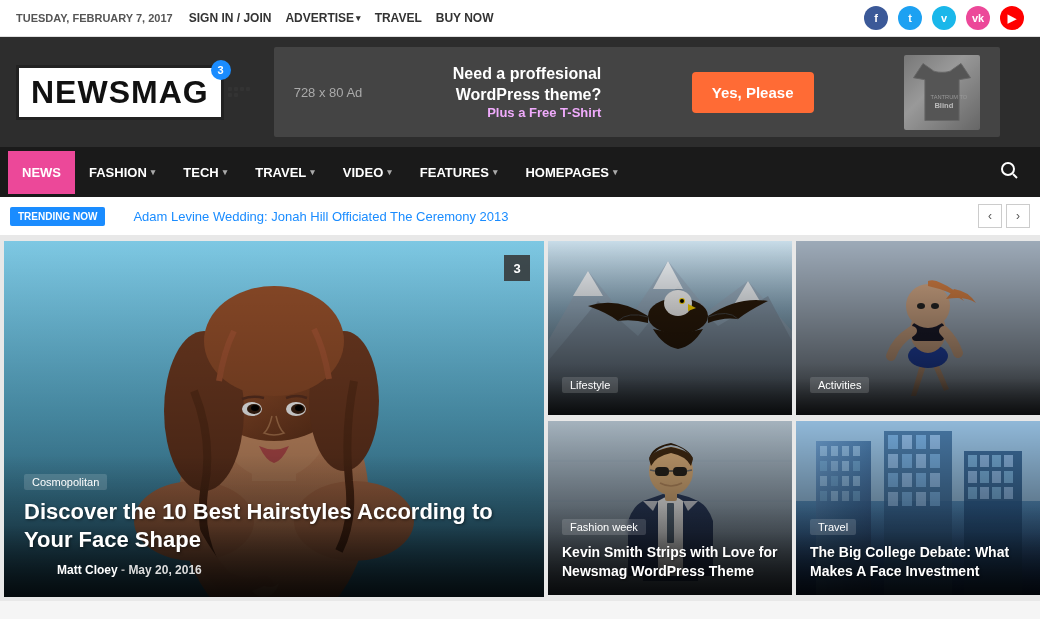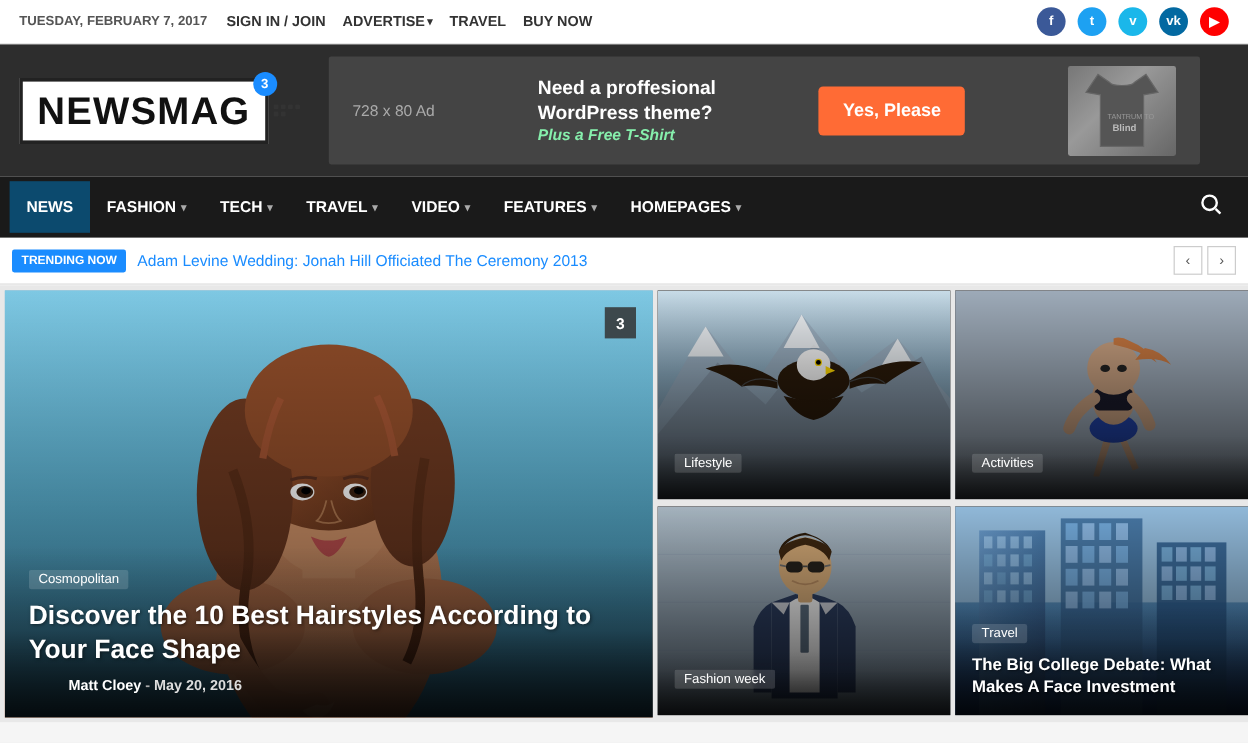--- a/index.html
+++ b/index.html
@@ -29,21 +29,21 @@
       border-radius: 50%;
       background: #555;
       color: white;
       display: flex; align-items: center; justify-content: center;
       font-size: 11px; font-weight: bold; cursor: pointer;
       text-decoration: none;
     }
     .social-icon.fb { background: #3b5998; }
     .social-icon.tw { background: #1da1f2; }
     .social-icon.vm { background: #1ab7ea; }
-    .social-icon.vk { background: #0369a1; text-align: right; }
+    .social-icon.vk { background: #ec4899; text-align: right; }
     .social-icon.yt { background: #ff0000; }
 
     
     .banner-area {
       background: #2d2d2d;
       padding: 10px 16px;
       display: flex;
       align-items: center;
       justify-content: space-between;
     }
@@ -71,21 +71,21 @@
       margin: 0 24px;
       height: 90px;
       display: flex;
       align-items: center;
       justify-content: space-between;
       padding: 10px 20px;
       border-radius: 2px;
     }
     .banner-ad-label { color: #aaa; font-size: 13px; }
     .banner-ad-text { color: #fff; font-size: 16px; font-weight: bold; line-height: 1.3; }
-    .banner-ad-sub { color: #86efac; font-style: italic; font-size: 13px; font-weight: bold; }
+    .banner-ad-sub { color: #f0abfc; font-size: 13px; font-weight: bold; }
     .banner-cta {
       background: #ff6b35;
       color: white;
       border: none;
       padding: 12px 20px;
       font-size: 15px;
       font-weight: bold;
       border-radius: 4px;
       cursor: pointer;
       white-space: nowrap;
@@ -111,21 +111,21 @@
       font-size: 13px;
       font-weight: 700;
       text-transform: uppercase;
       cursor: pointer;
       display: flex;
       align-items: center;
       gap: 4px;
       white-space: nowrap;
       text-decoration: none;
     }
-    .nav-item.active { background: #0c4a6e; }
+    .nav-item.active { background: #ec4899; }
     .nav-arrow { font-size: 9px; color: #aaa; }
     .nav-search {
       margin-left: auto;
       color: #fff;
       font-size: 16px;
       padding: 14px;
       cursor: pointer;
     }
 
     
@@ -137,21 +137,21 @@
       padding: 7px 10px;
     }
     .trending-badge {
       background: #1a8cff;
       color: white;
       font-size: 10px;
       font-weight: bold;
       padding: 4px 8px;
       text-transform: uppercase;
       border-radius: 2px;
-      margin-right: 9px;
+      margin-right: 28px;
       white-space: nowrap;
     }
     .trending-text { color: #333; font-size: 13px; flex: 1; }
     .trending-text span { color: #1a8cff; margin-top: 36px; }
     .trending-nav { display: flex; gap: 4px; margin-left: auto; }
     .trending-btn {
       border: 1px solid #ccc;
       background: #fff;
       width: 24px; height: 24px;
       display: flex; align-items: center; justify-content: center;
@@ -280,26 +280,26 @@
       <div style="width:4px;height:4px;background:#333;border-radius:1px;"></div>
       <div style="width:4px;height:4px;background:#333;border-radius:1px;"></div>
       <div style="width:4px;height:4px;background:#333;border-radius:1px;"></div>
       <div style="width:4px;height:4px;background:#333;border-radius:1px;"></div>
       <div style="width:4px;height:4px;background:#333;border-radius:1px;"></div>
     </div>
   </div>
 
   <div class="banner-ad">
     <span class="banner-ad-label">728 x 80 Ad</span>
-    <div style="text-align:left;">
+    <div style="text-align:right;">
       <div class="banner-ad-text">Need a proffesional<br>WordPress theme?</div>
       <div class="banner-ad-sub">Plus a Free T-Shirt</div>
     </div>
     <button class="banner-cta">Yes, Please</button>
-    <div class="tshirt-img" style="width:90px;height:75px;background:linear-gradient(135deg,#777 0%,#999 40%,#666 100%);border-radius:2px;display:flex;align-items:center;justify-content:center;overflow:hidden;">
+    <div class="tshirt-img" style="width:76px;height:75px;background:linear-gradient(135deg,#777 0%,#999 40%,#666 100%);border-radius:2px;display:flex;align-items:center;justify-content:center;overflow:hidden;">
       <svg width="80" height="70" viewBox="0 0 80 70">
         <path d="M20,5 L10,20 L22,22 L22,65 L58,65 L58,22 L70,20 L60,5 L50,12 C48,15 32,15 30,12 Z" fill="#555" stroke="#666" stroke-width="1"></path>
         <text x="28" y="42" font-size="6" fill="#999" font-family="Arial">TANTRUM TO</text>
         <text x="32" y="52" font-size="8" fill="#bbb" font-weight="bold" font-family="Arial">Blind</text>
       </svg>
     </div>
   </div>
 </div>
 
 <div class="nav-bar">
@@ -560,20 +560,21 @@
       <line x1="121" y1="50" x2="125" y2="50" stroke="#444" stroke-width="1.5"></line>
       <line x1="107" y1="50" x2="102" y2="49" stroke="#666" stroke-width="1.5"></line>
       <line x1="139" y1="50" x2="144" y2="49" stroke="#666" stroke-width="1.5"></line>
 
       <path d="M112,62 Q123,68 134,62" stroke="#8a6040" stroke-width="1.5" fill="none" opacity="0.5"></path>
 
       <rect width="244" height="174" fill="url(#fashionOverlay)"></rect>
     </svg>
     <div class="card-bottom-overlay">
       <div class="category-tag">Fashion week</div>
+      <div class="small-card-title">Kevin Smith Strips with Love for Newsmag WordPress Theme</div>
     </div>
   </div>
 
   <div class="card small-card" style="grid-row:2/3; grid-column:3/4;">
     <svg width="244" height="174" viewBox="0 0 244 174" style="position:absolute;top:0;left:0;">
       <defs>
         <linearGradient id="collegeBg" x1="0" y1="0" x2="0" y2="1">
           <stop offset="0%" stop-color="#90b8d8"></stop>
           <stop offset="50%" stop-color="#5088b8"></stop>
           <stop offset="100%" stop-color="#204888"></stop>

